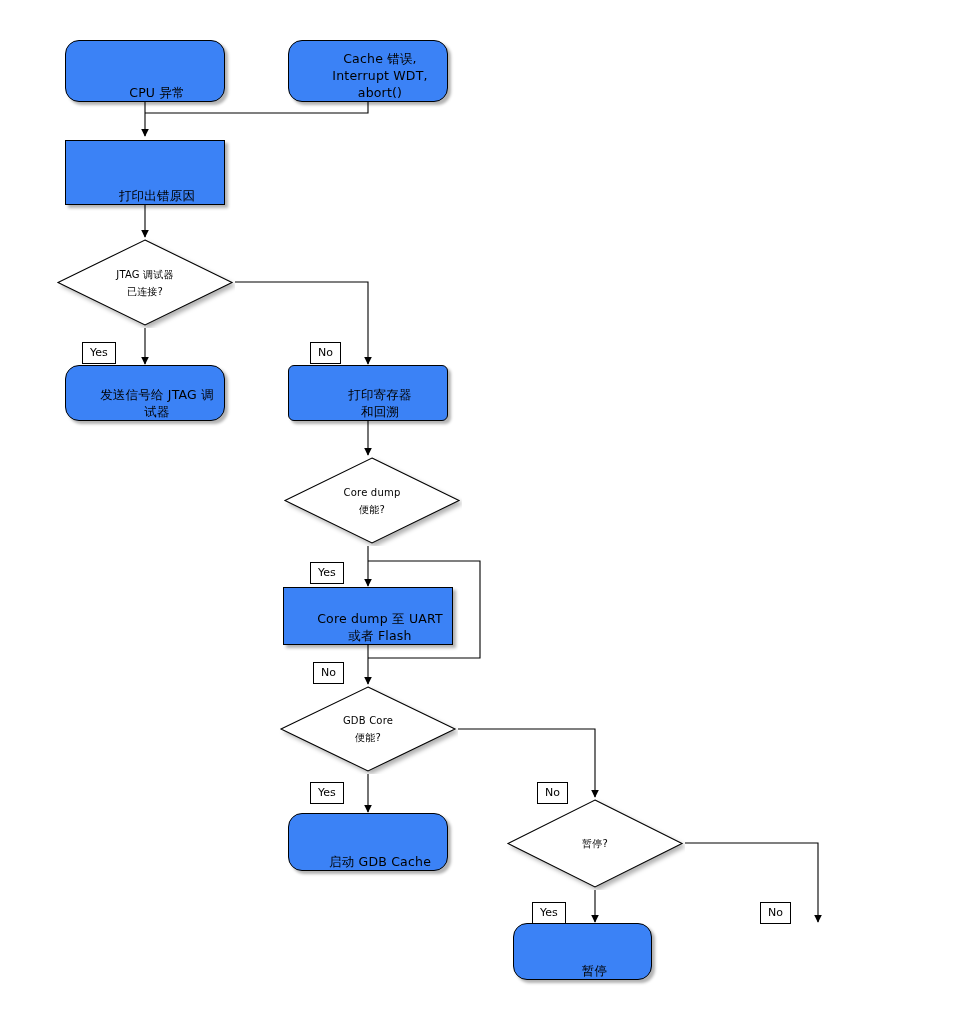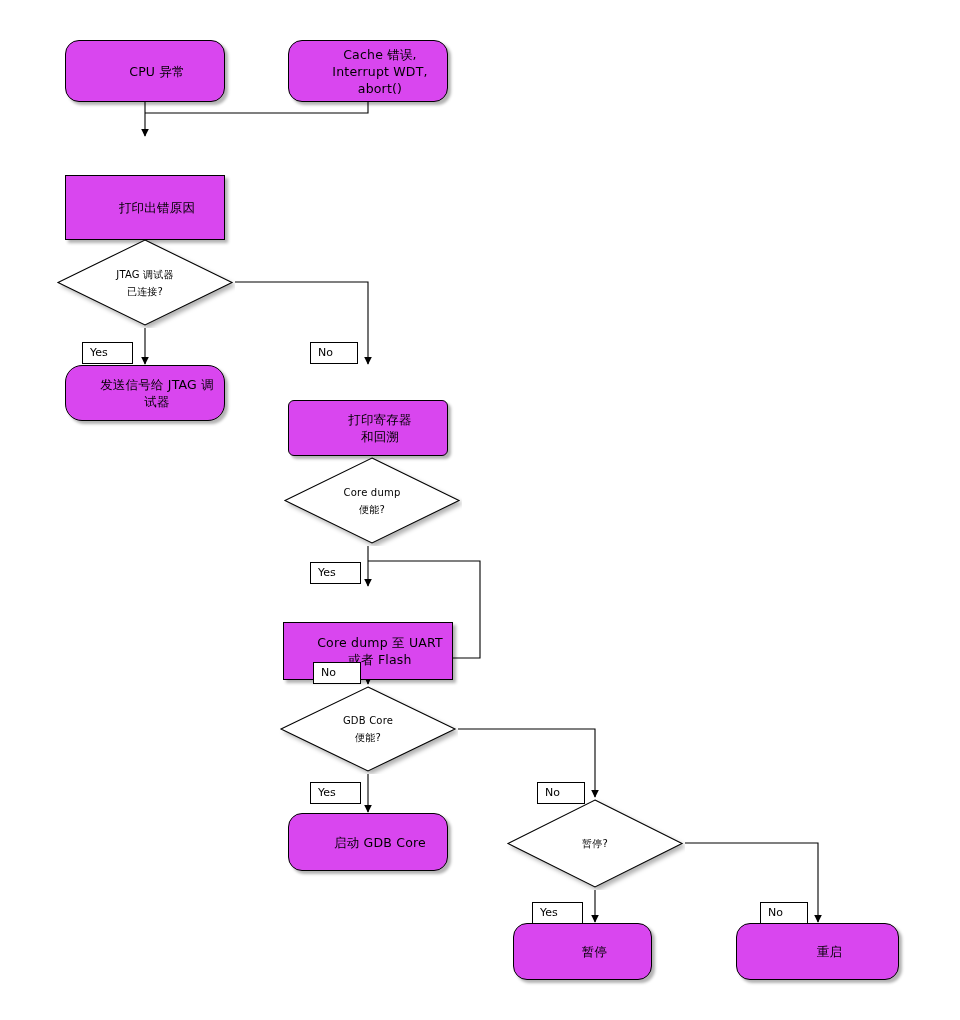--- a/index.html
+++ b/index.html
@@ -22,33 +22,32 @@
     position: absolute;
     left: 0;
     top: 0;
     width: 960px;
     height: 1020px;
   }
   
   .node {
     position: absolute;
     box-sizing: border-box;
-    background: #d946ef;
+    background: #3b82f6;
     border: 1px solid #000000;
     display: flex;
-    align-items: center;
+    align-items: flex-end;
     justify-content: center;
     text-align: center;
     z-index: 5;
     box-shadow: 3px 3px 3px rgba(0,0,0,0.30);
     padding-left: 24px;
   }
   .node.process {
     border-radius: 0;
-    margin-top: 35px;
   }
   .node.terminal {
     border-radius: 14px;
   }
   .node .label {
     font-size: 12.5px;
     line-height: 17px;
     color: #000000;
     letter-spacing: 0.2px;
     padding: 0 6px;
@@ -84,21 +83,21 @@
   }
   
   .edge-label {
     position: absolute;
     box-sizing: border-box;
     background: #ffffff;
     border: 1px solid #000000;
     font-size: 11px;
     line-height: 1;
     color: #000000;
-    padding: 4px 24px 5px 7px;
+    padding: 4px 7px 5px 7px;
     z-index: 8;
     white-space: nowrap;
   }
 </style>
 </head>
 <body>
 
 <div id="canvas">
 
   <svg id="edges" viewBox="0 0 960 1020" xmlns="http://www.w3.org/2000/svg">
@@ -155,21 +154,21 @@
   </div>
 
   <div class="decision" style="left:55px; top:237px; width:180px; height:91px;">
     <svg class="dshape" viewBox="0 0 180 91" xmlns="http://www.w3.org/2000/svg">
       <polygon points="90,3 177,45.5 90,88 3,45.5" fill="#ffffff" stroke="#000000" stroke-width="1.1" style="filter:drop-shadow(3px 3px 2px rgba(0,0,0,0.30));"></polygon>
     </svg>
     <div class="dlabel">JTAG 调试器
 已连接?</div>
   </div>
 
-  <div class="node terminal" style="left:65px; top:365px; width:160px; height:56px;border-radius:17px;">
+  <div class="node terminal" style="left:65px; top:365px; width:160px; height:56px;">
     <span class="label">发送信号给 JTAG 调试器</span>
   </div>
 
   <div class="node process" style="left:288px; top:365px; width:160px; height:56px;border-radius:6px;">
     <span class="label">打印寄存器
 和回溯</span>
   </div>
 
   <div class="decision" style="left:282px; top:455px; width:180px; height:91px;">
     <svg class="dshape" viewBox="0 0 180 91" xmlns="http://www.w3.org/2000/svg">
@@ -185,37 +184,34 @@
 
   <div class="decision" style="left:278px; top:684px; width:180px; height:90px;">
     <svg class="dshape" viewBox="0 0 180 90" xmlns="http://www.w3.org/2000/svg">
       <polygon points="90,3 177,45 90,87 3,45" fill="#ffffff" stroke="#000000" stroke-width="1.1" style="filter:drop-shadow(3px 3px 2px rgba(0,0,0,0.30));"></polygon>
     </svg>
     <div class="dlabel">GDB Core
 便能?</div>
   </div>
 
   <div class="node terminal" style="left:288px; top:813px; width:160px; height:58px;">
-    <span class="label">启动 GDB Core</span>
+    <span class="label">启动 GDB Cache</span>
   </div>
 
   <div class="decision" style="left:505px; top:797px; width:180px; height:93px;">
     <svg class="dshape" viewBox="0 0 180 93" xmlns="http://www.w3.org/2000/svg">
       <polygon points="90,3 177,46.5 90,90 3,46.5" fill="#ffffff" stroke="#000000" stroke-width="1.1" style="filter:drop-shadow(3px 3px 2px rgba(0,0,0,0.30));"></polygon>
     </svg>
     <div class="dlabel">暂停?</div>
   </div>
 
   <div class="node terminal" style="left:513px; top:923px; width:139px; height:57px;">
     <span class="label">暂停</span>
   </div>
 
-  <div class="node terminal" style="left:736px; top:923px; width:163px; height:57px;">
-    <span class="label">重启</span>
-  </div>
 
   <div class="edge-label" style="left:82px; top:342px;">Yes</div>
 
   <div class="edge-label" style="left:310px; top:342px;">No</div>
 
   <div class="edge-label" style="left:310px; top:562px;">Yes</div>
 
   <div class="edge-label" style="left:313px; top:662px;">No</div>
 
   <div class="edge-label" style="left:310px; top:782px;">Yes</div>

